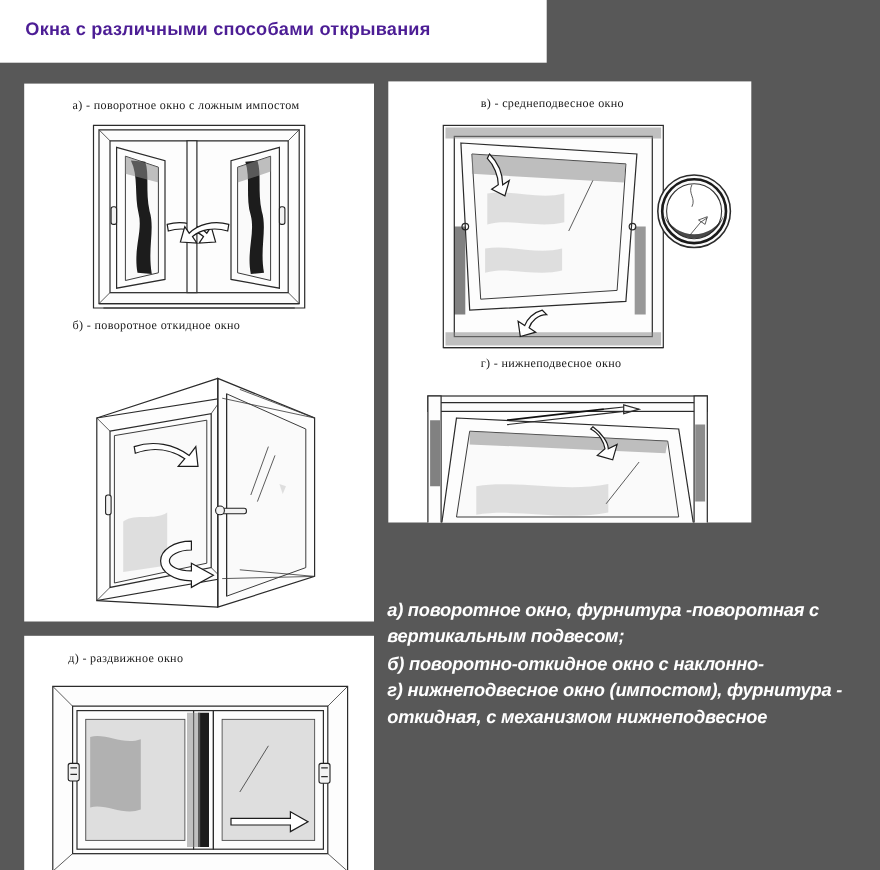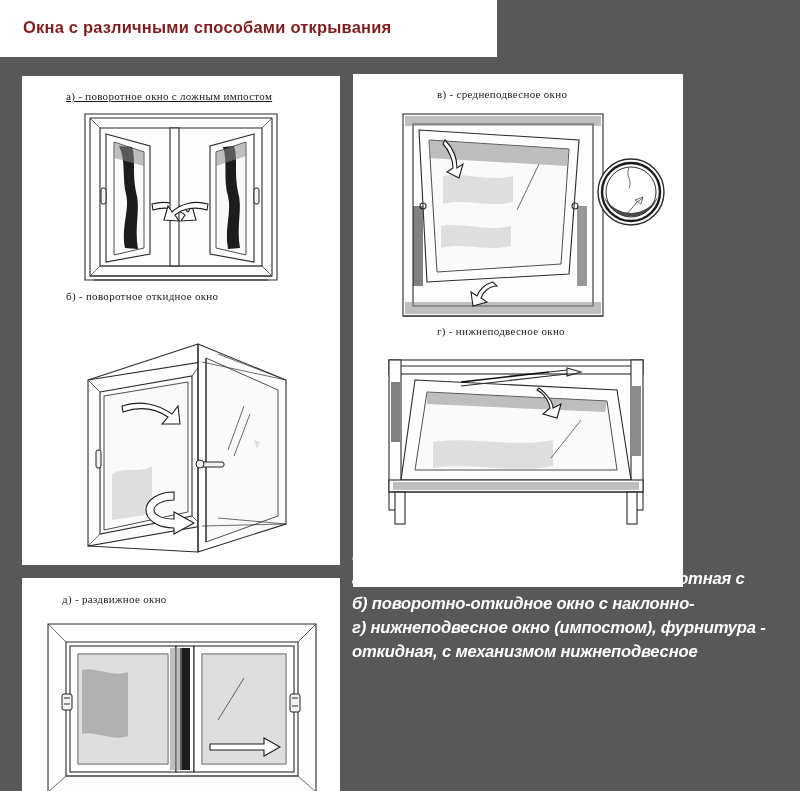--- a/index.html
+++ b/index.html
@@ -25,33 +25,33 @@
     background: #ffffff;
     box-sizing: border-box;
   }
   .title-text {
     position: absolute;
     left: 23px;
     top: 18px;
     font-family: "Liberation Sans", sans-serif;
     font-size: 16.5px;
     font-weight: bold;
-    color: #7f1d1d;
+    color: #4c1d95;
     letter-spacing: 0.2px;
     white-space: nowrap;
   }
 
   
   .panel {
     position: absolute;
     background: #ffffff;
     overflow: hidden;
   }
   #panel-left   { left: 22px;  top: 76px;  width: 318px; height: 489px; }
-  #panel-right  { left: 353px; top: 74px;  width: 330px; height: 513px; }
+  #panel-right  { left: 353px; top: 74px;  width: 330px; height: 401px; }
   #panel-bottom { left: 22px;  top: 578px; width: 318px; height: 271px; }
 
   .fig-label {
     position: absolute;
     font-family: "Liberation Serif", serif;
     font-size: 11px;
     color: #1a1a1a;
     white-space: nowrap;
     letter-spacing: 0.3px;
   }
@@ -88,21 +88,21 @@
 </style>
 </head>
 <body>
 
 <div class="title-box">
   <div class="title-text">Окна с различными способами открывания</div>
 </div>
 
 <div class="panel" id="panel-left">
 
-  <div class="fig-label" style="left:44px; top:14px;text-decoration:underline;">а)  -   поворотное окно с ложным импостом</div>
+  <div class="fig-label" style="left:44px; top:14px;">а)  -   поворотное окно с ложным импостом</div>
 
   <div class="draw" style="left:0px; top:32px;">
     <svg width="318" height="180" viewBox="0 0 318 180">
 
       <polygon class="frame-f" points="68,10 250,10 250,168 68,168"></polygon>
       <polygon class="frame-f" points="78,20 240,20 240,158 78,158"></polygon>
 
       <path class="ln-t" d="M68,10 L78,20 M250,10 L240,20 M68,168 L78,158 M250,168 L240,158"></path>
 
       <path class="ln" d="M63,6 L255,6 L255,172 L63,172 Z"></path>
@@ -284,18 +284,18 @@
 
       <path class="arrow" d="M188,128 L242,128 L242,122 L258,131 L242,140 L242,134 L188,134 Z"></path>
 
       <path class="ln" d="M26,176 h268"></path>
       <path class="ln-t" d="M44,160 h232"></path>
     </svg>
   </div>
 </div>
 
 <div class="caption">
+  <div>а) поворотное окно, фурнитура -поворотная с</div>
   <div>вертикальным подвесом;</div>
-  <div>а) поворотное окно, фурнитура -поворотная с</div>
   <div>б) поворотно-откидное окно с наклонно-</div>
   <div>г) нижнеподвесное окно (импостом), фурнитура -</div>
   <div>откидная, с механизмом нижнеподвесное</div>
 </div>
 
 </body></html>

